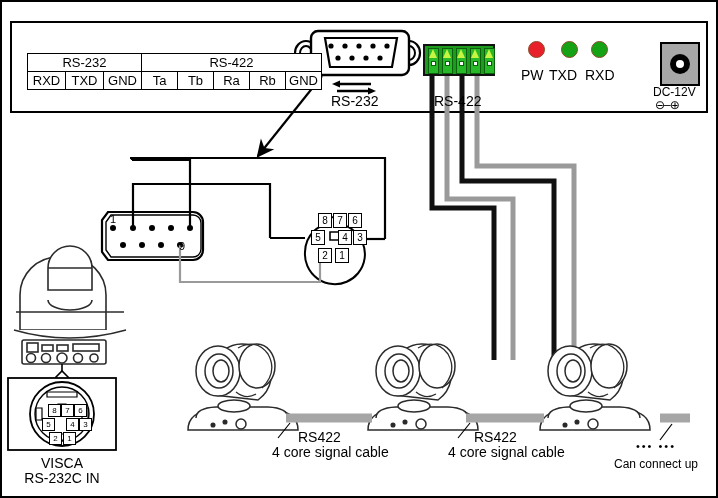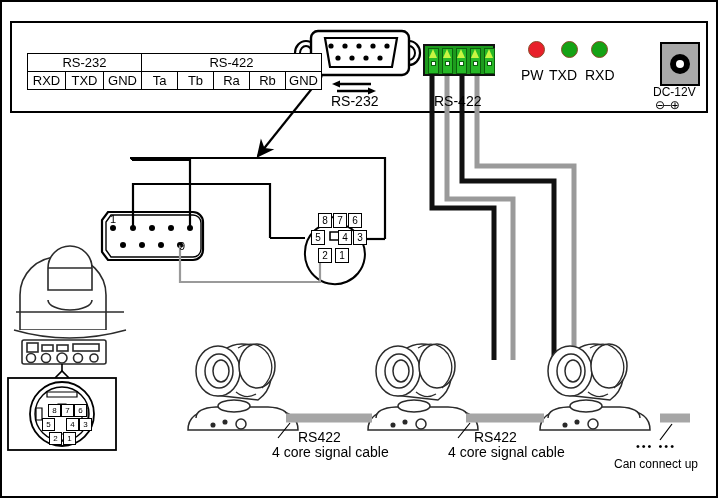--- a/index.html
+++ b/index.html
@@ -326,20 +326,22 @@
   <div class="dinpin sm" style="left:61px;top:404px;">7</div>
   <div class="dinpin sm" style="left:74px;top:404px;">6</div>
 
   <div class="dinpin sm" style="left:42px;top:418px;">5</div>
   <div class="dinpin sm" style="left:66px;top:418px;">4</div>
   <div class="dinpin sm" style="left:79px;top:418px;">3</div>
 
   <div class="dinpin sm" style="left:49px;top:432px;">2</div>
   <div class="dinpin sm" style="left:63px;top:432px;">1</div>
 
+  <div class="lbl c" style="left:0px;top:456px;width:124px;">VISCA</div>
+  <div class="lbl c" style="left:0px;top:471px;width:124px;">RS-232C IN</div>
 
   <div class="lbl" style="left:298px;top:430px;">RS422</div>
   <div class="lbl" style="left:272px;top:445px;">4 core signal cable</div>
 
   <div class="lbl" style="left:474px;top:430px;">RS422</div>
   <div class="lbl" style="left:448px;top:445px;">4 core signal cable</div>
 
   <div class="lbl c lbl-sm" style="left:596px;top:440px;width:120px;letter-spacing:2px;">•••  •••</div>
   <div class="lbl c lbl-12" style="left:596px;top:458px;width:120px;">Can connect up</div>
 

